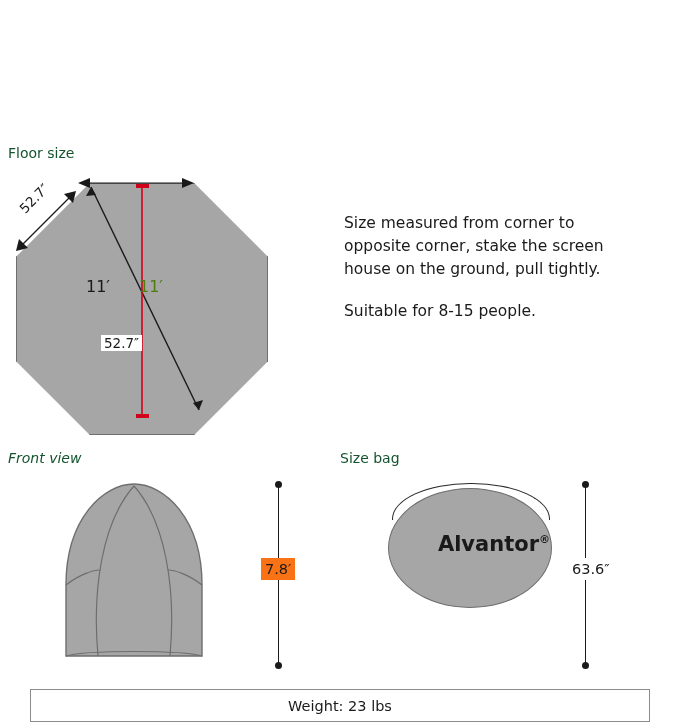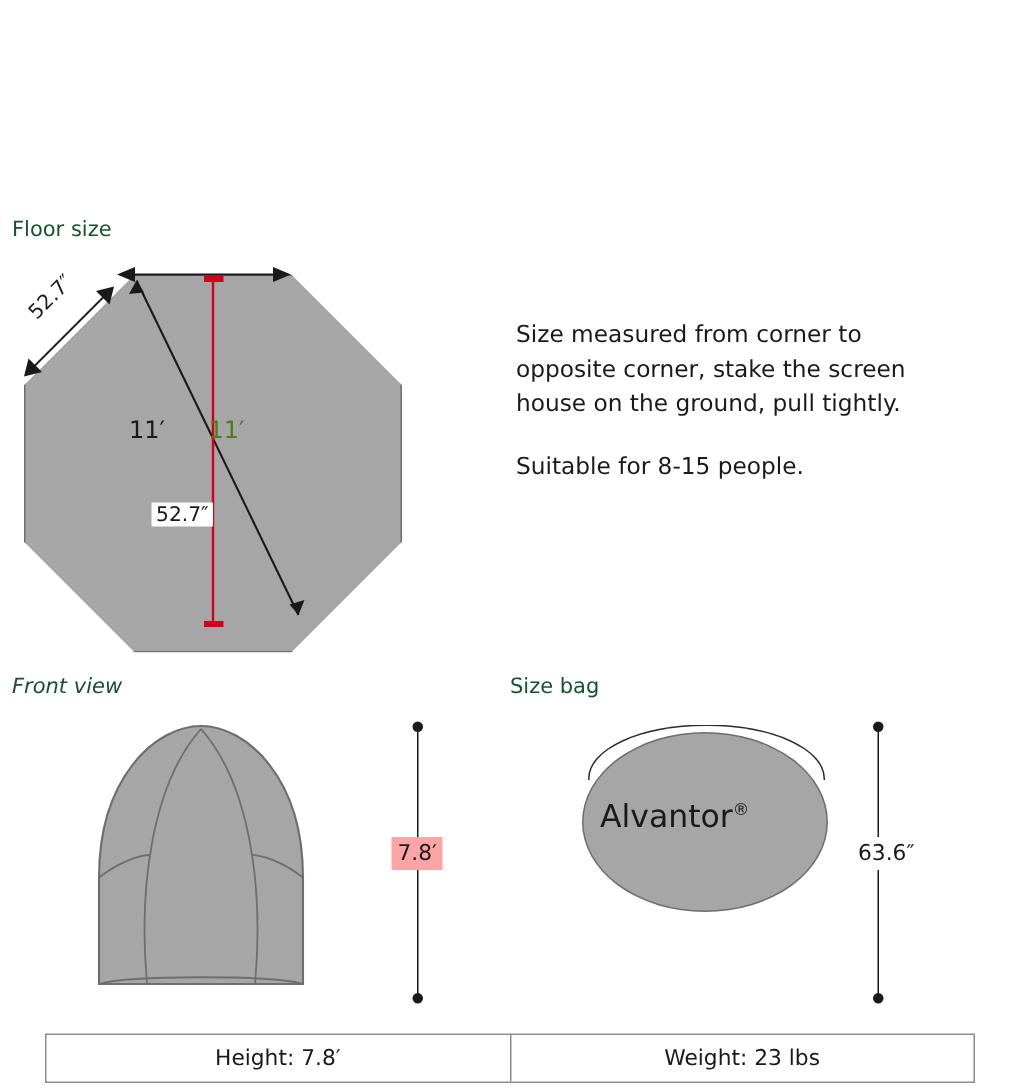--- a/index.html
+++ b/index.html
@@ -144,21 +144,21 @@
     border-radius: 50%;
     background: #1a1a1a;
   }
   .dot.top { top: -3px; }
   .dot.bot { bottom: -3px; }
   .height-label {
     position: absolute;
     left: 255px;
     top: 88px;
     font-size: 14.5px;
-    background: #fca5a5;
+    background: #f97316;
     padding: 3px 4px;
   }
 
   
   .bag-wrap {
     position: absolute;
     left: 340px;
     top: 470px;
     width: 330px;
     height: 210px;
@@ -182,23 +182,24 @@
     border: 1.6px solid #2b2b2b;
     border-bottom: none;
     border-radius: 78px 78px 0 0 / 36px 36px 0 0;
     background: transparent;
   }
   .bag-brand {
     position: absolute;
     left: 60px;
     top: 62px;
     width: 150px;
-    text-align: left;
+    text-align: right;
     font-size: 21px;
     color: #1a1a1a;
+    font-weight: bold;
   }
   .bag-brand sup {
     font-size: 11px;
     vertical-align: super;
   }
   .diam-dim {
     position: absolute;
     left: 238px;
     top: 14px;
     width: 16px;
@@ -308,17 +309,16 @@
 
     <div class="diam-dim">
       <div class="dim-line-v"></div>
       <div class="dot top"></div>
       <div class="dot bot"></div>
     </div>
     <div class="diam-label">63.6″</div>
   </div>
 
   <div class="spec-table">
-    <div class="spec-cell">Height: 7.8′</div>
     <div class="spec-cell">Weight: 23 lbs</div>
   </div>
 
 </div>
 
 </body></html>

